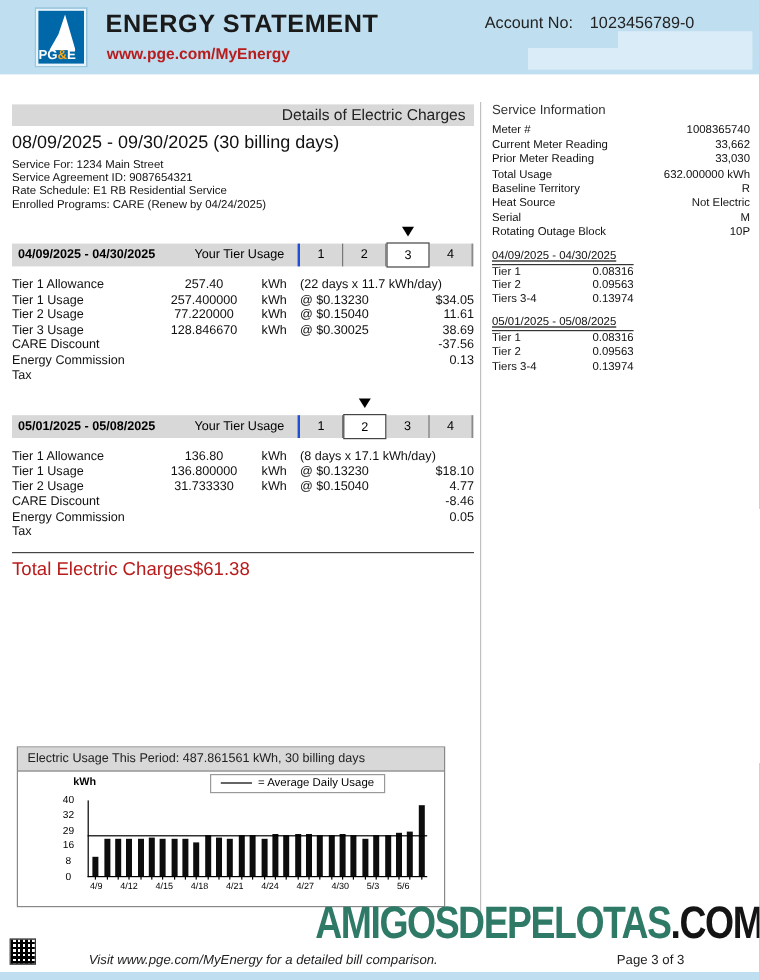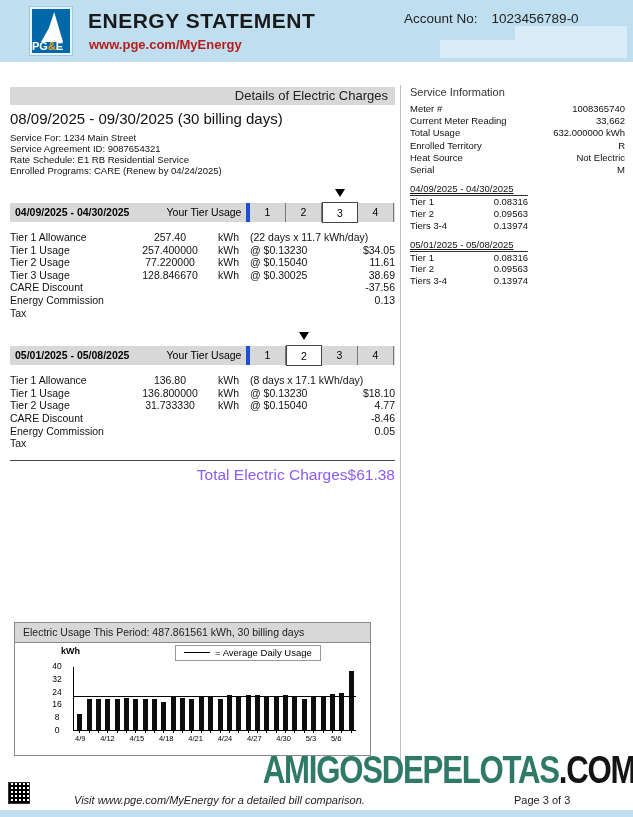--- a/index.html
+++ b/index.html
@@ -23,31 +23,31 @@
   
   .left-col { position:absolute; left:10px; top:87px; width:385px; }
   .section-bar { background:#d8d8d8; font-size:13px; color:#222; padding:1px 7px 2px;text-align:right; }
   .period-heading { font-size:15px; color:#111; margin-top:5px; }
   .svc-lines { margin-top:5px; font-size:9.5px; line-height:11px; color:#111; }
 
   .tier-table { position:relative; margin-top:27px; }
   .tier-marker { position:absolute; top:-14px; width:0; height:0; border-left:5px solid transparent; border-right:5px solid transparent; border-top:8px solid #000; }
   .tier-header { display:flex; align-items:stretch; background:#d8d8d8; height:19px; font-size:10.5px; }
   .th-date { width:152px; font-weight:bold; padding:3px 0 0 5px; }
-  .th-usage { width:88px; padding:3px 0 0 0; border-right:4px solid #1d4ed8; text-align:center; }
+  .th-usage { width:88px; padding:3px 0 0 0; border-right:2px solid #1d4ed8; text-align:left; }
   .tier-cell { width:36px; text-align:center; padding-top:3px; border-right:1px solid #777; position:relative; }
   .tier-cell.active { background:#ffffff; border:1px solid #444; margin:-1px 0; padding-top:4px; }
   .tier-rows { margin-top:9px; font-size:10.5px; line-height:12.6px; color:#111; }
   .trow { display:grid; grid-template-columns:112px 96px 32px 92px 1fr; }
   .tqty { text-align:center; padding-right:0; }
   .tunit { }
   .trate { white-space:nowrap; }
   .tamt { text-align:right; }
 
-  .total-row { display:flex; justify-content:flex-end; border-top:1px solid #444; margin-top:10px; padding-top:5px; font-size:15.5px; color:#8b5cf6; }
+  .total-row { display:flex; justify-content:flex-start; border-top:1px solid #444; margin-top:10px; padding-top:5px; font-size:15.5px; color:#b91c1c; }
 
   
   .chart-box { position:absolute; left:14px; top:622px; width:357px; height:134px; border:1px solid #888; background:#fff; }
   .chart-title { background:#d8d8d8; border-bottom:1px solid #888; font-size:10.5px; color:#222; padding:3px 8px; height:20px; }
   .chart-body { position:relative; height:112px; }
   .chart-ylabel { position:absolute; left:46px; top:3px; font-size:9px; font-weight:bold; }
   .chart-legend { position:absolute; left:160px; top:2px; border:1px solid #999; background:#fff; font-size:9.5px; padding:1px 8px 2px; display:flex; align-items:center; gap:5px; }
   .legend-line { display:inline-block; width:26px; border-top:1.5px solid #000; }
   .plot { position:absolute; left:58px; top:24px; right:14px; bottom:24px; border-left:1px solid #000; border-bottom:1px solid #000; }
   .bars { position:absolute; left:1px; right:0; top:0; bottom:0; display:flex; align-items:flex-end; }
@@ -230,21 +230,21 @@
     <div class="chart-body">
       <div class="chart-ylabel">kWh</div>
       <div class="chart-legend">
         <span class="legend-line"></span>
         <span>=  Average Daily Usage</span>
       </div>
       <div class="plot">
         <div class="yaxis">
             <div class="ytick">40</div>
             <div class="ytick">32</div>
-            <div class="ytick">24</div>
+            <div class="ytick">29</div>
             <div class="ytick">16</div>
             <div class="ytick">8</div>
             <div class="ytick">0</div>
           </div>
         <div class="bars">
             <div class="bar-slot">
               <div class="bar" style="height: 25%; background: rgb(13, 13, 13);"></div>
             </div>
             <div class="bar-slot">
               <div class="bar" style="height: 48.75%; background: rgb(13, 13, 13);"></div>
@@ -469,34 +469,42 @@
     <div id="sb-rows">
         <div class="sb-row">
           <span>Meter #</span>
           <span class="sb-val">1008365740</span>
         </div>
         <div class="sb-row">
           <span>Current Meter Reading</span>
           <span class="sb-val">33,662</span>
         </div>
         <div class="sb-row">
+          <span>Prior Meter Reading</span>
+          <span class="sb-val">33,030</span>
+        </div>
+        <div class="sb-row">
           <span>Total Usage</span>
           <span class="sb-val">632.000000 kWh</span>
         </div>
         <div class="sb-row">
-          <span>Enrolled Territory</span>
+          <span>Baseline Territory</span>
           <span class="sb-val">R</span>
         </div>
         <div class="sb-row">
           <span>Heat Source</span>
           <span class="sb-val">Not Electric</span>
         </div>
         <div class="sb-row">
           <span>Serial</span>
           <span class="sb-val">M</span>
+        </div>
+        <div class="sb-row">
+          <span>Rotating Outage Block</span>
+          <span class="sb-val">10P</span>
         </div>
       </div>
     <div class="rate-block">
       <div class="rate-date">04/09/2025 - 04/30/2025</div>
       <div class="rate-row">
           <span>Tier 1</span>
           <span>0.08316</span>
         </div>
       <div class="rate-row">
           <span>Tier 2</span>

